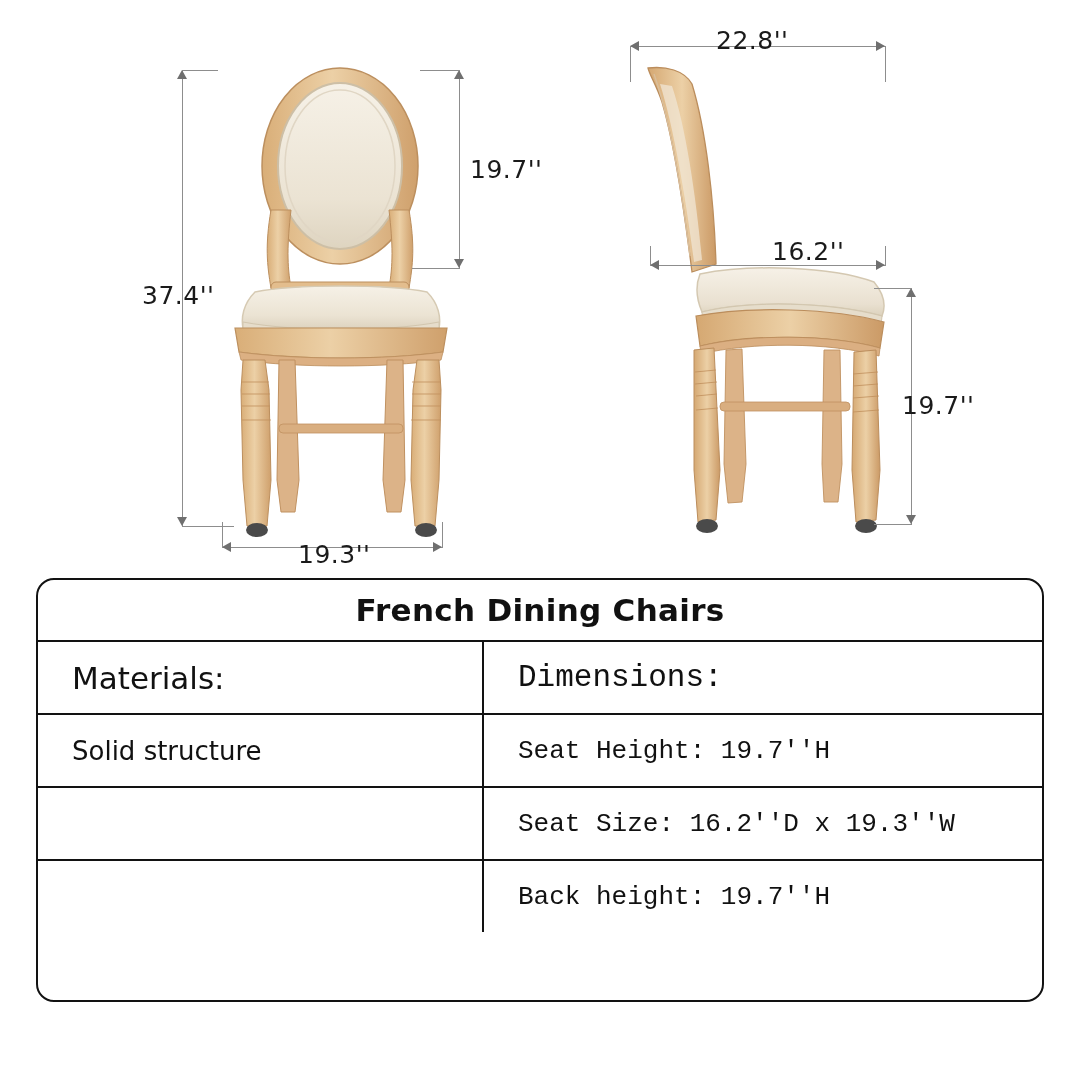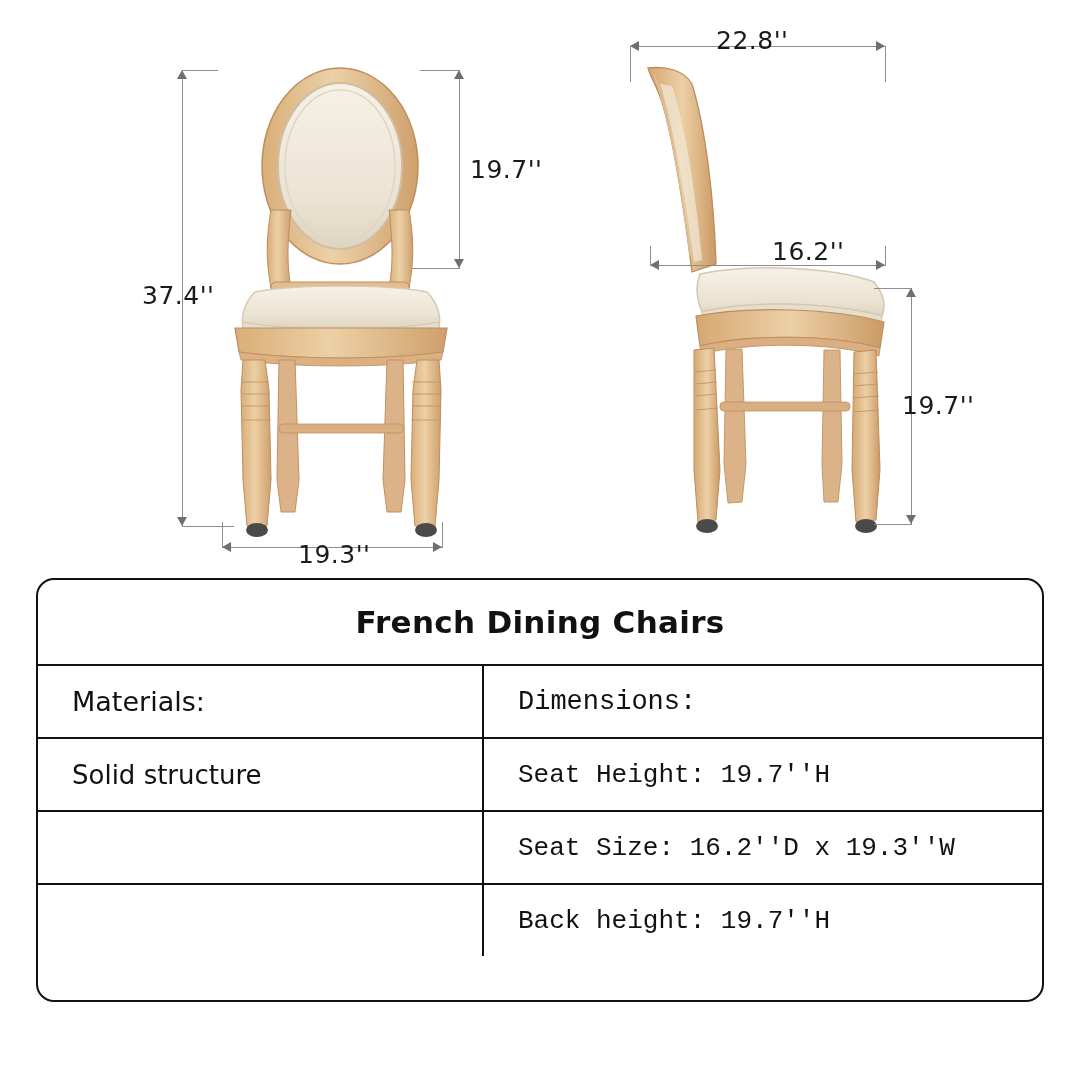--- a/index.html
+++ b/index.html
@@ -72,21 +72,21 @@
     top: 578px;
     width: 1008px;
     height: 424px;
     border: 2px solid #121212;
     border-radius: 18px;
     box-sizing: border-box;
     overflow: hidden;
     background: #fff;
   }
   .spec-title {
-    height: 84px;
+    height: 60px;
     display: flex;
     align-items: center;
     justify-content: center;
     font-size: 31px;
     font-weight: bold;
     letter-spacing: 0.3px;
     color: #111;
   }
   .row {
     display: flex;
@@ -98,21 +98,21 @@
     display: flex;
     align-items: center;
     padding: 0 0 0 34px;
     font-size: 26px;
     color: #111;
     height: 71px;
     overflow: hidden;
   }
   .cell.left  { width: 446px; border-right: 2px solid #121212; }
   .cell.right { flex: 1; font-family: Liberation Mono, monospace; }
-  .cell.head  { font-size: 27px; }
+  .cell.head  { font-size: 31px; }
   .cell.empty { }
 </style>
 </head>
 <body>
 
 <div class="stage">
 
   <svg class="chair" style="left:195px; top:60px;" width="290" height="480" viewBox="0 0 290 480">
     <defs>
       <linearGradient id="woodF" x1="0" y1="0" x2="1" y2="0">

